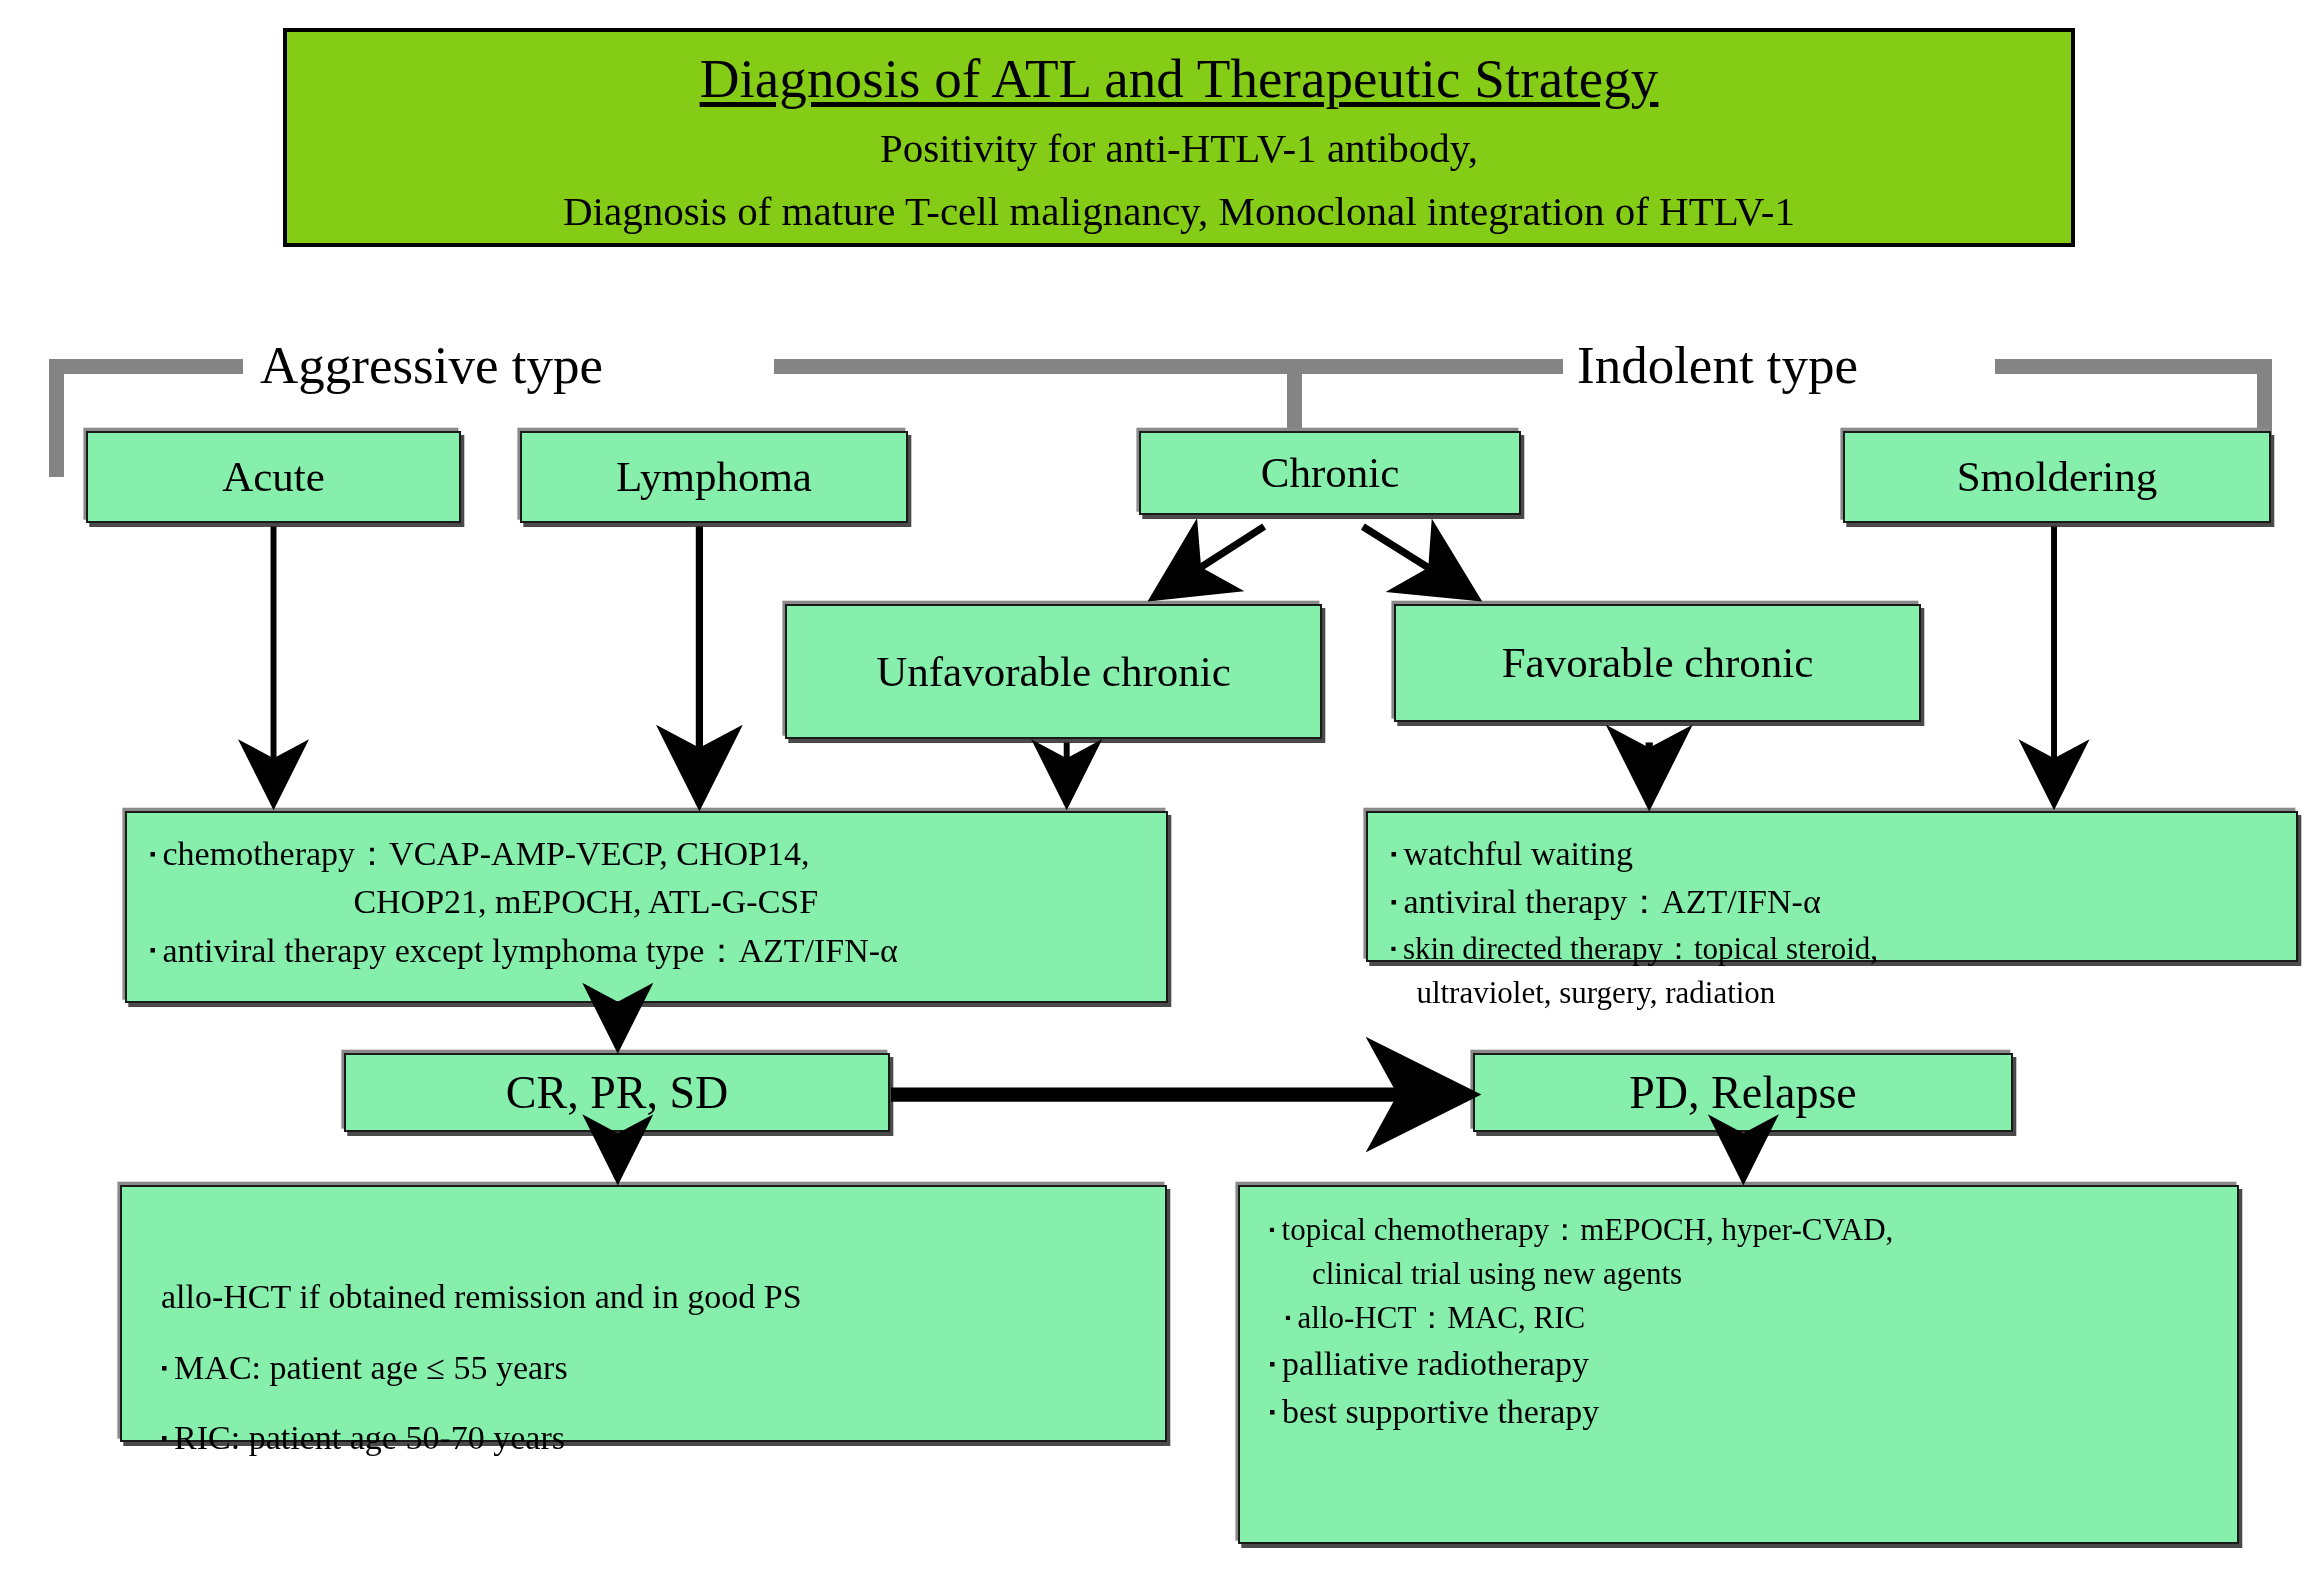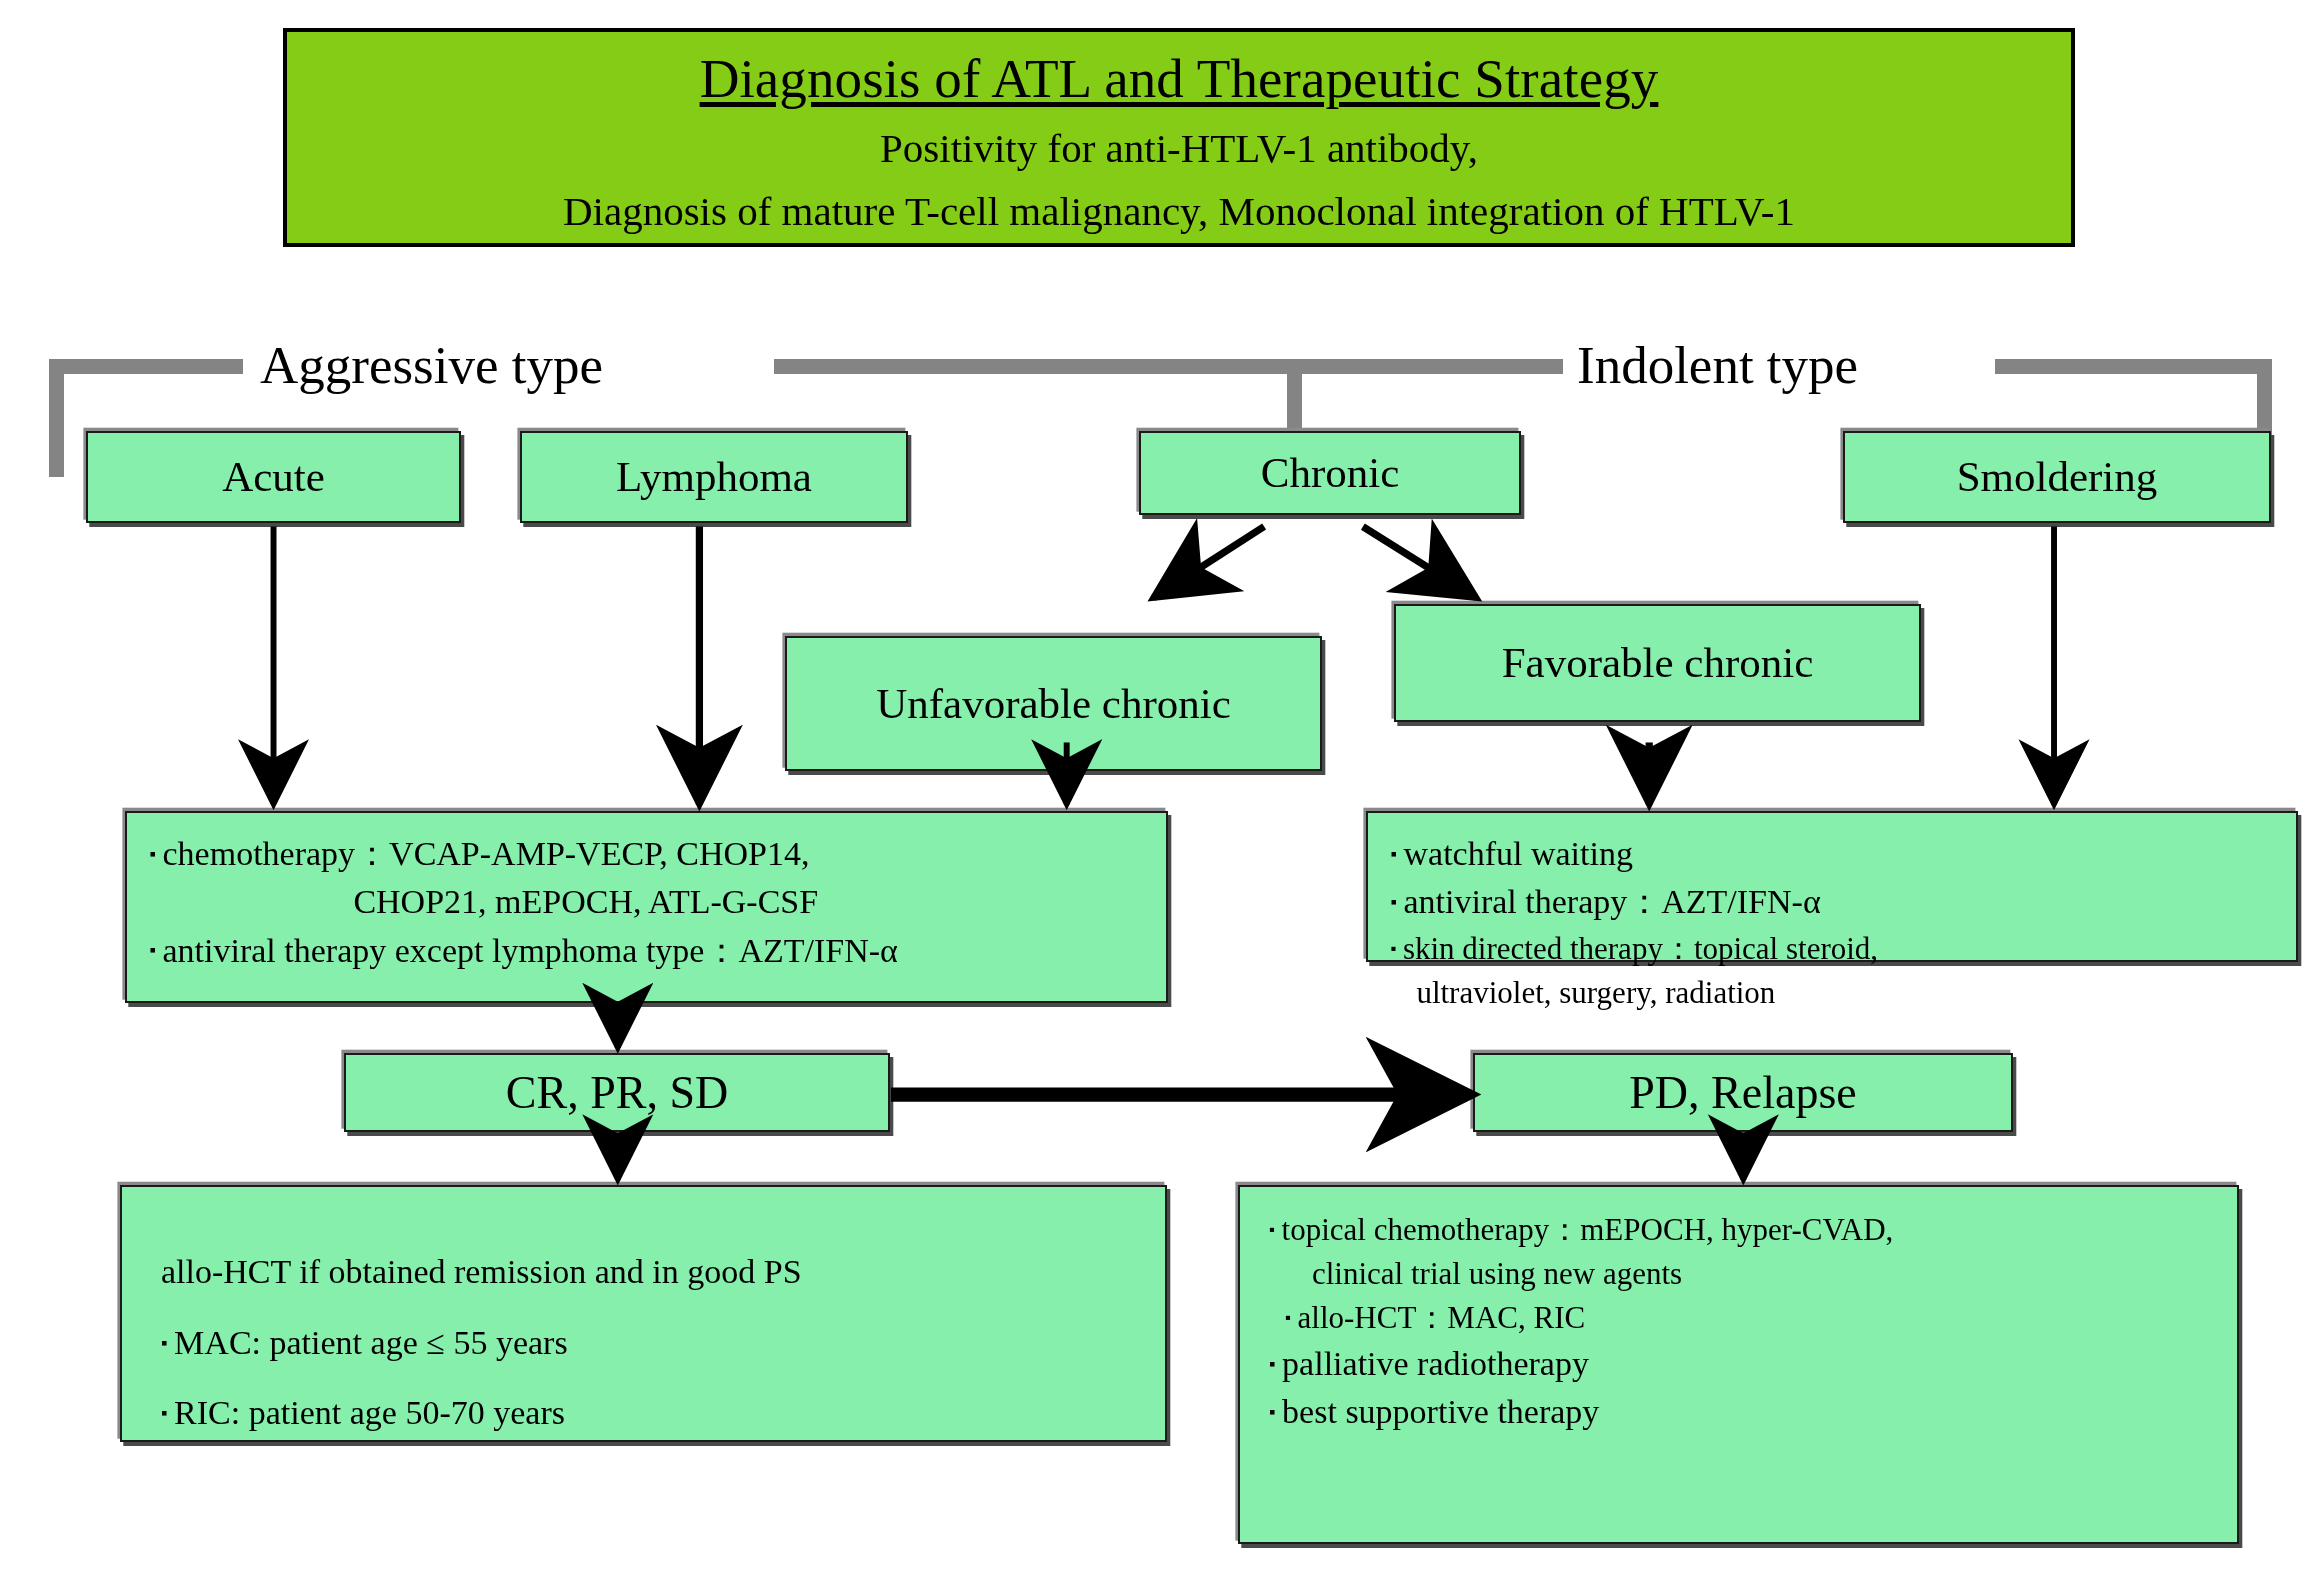--- a/index.html
+++ b/index.html
@@ -171,21 +171,21 @@
   </div>
 
   <div class="box stage-box" style="left:1139px; top:431px; width:382px; height:84px;">
     <div class="center-label">Chronic</div>
   </div>
 
   <div class="box stage-box" style="left:1843px; top:431px; width:428px; height:92px;">
     <div class="center-label">Smoldering</div>
   </div>
 
-  <div class="box stage-box" style="left:785px; top:604px; width:537px; height:135px;margin-top:32px;">
+  <div class="box stage-box" style="left:785px; top:604px; width:537px; height:135px;">
     <div class="center-label">Unfavorable chronic</div>
   </div>
 
   <div class="box stage-box" style="left:1394px; top:604px; width:527px; height:118px;">
     <div class="center-label">Favorable chronic</div>
   </div>
 
   <div class="box tx-box" style="left:125px; top:811px; width:1043px; height:192px;">
     <div class="tx-list">
       <div class="tx-line bullet">chemotherapy：VCAP-AMP-VECP, CHOP14,</div>
@@ -205,21 +205,21 @@
 
   <div class="box resp-box" style="left:344px; top:1053px; width:546px; height:79px;">
     <div class="center-label">CR, PR, SD</div>
   </div>
 
   <div class="box resp-box" style="left:1473px; top:1053px; width:540px; height:79px;">
     <div class="center-label">PD, Relapse</div>
   </div>
 
   <div class="box tx-box" style="left:120px; top:1185px; width:1047px; height:257px;">
-    <div class="tx-list" style="padding-top:61px; padding-left:39px;">
+    <div class="tx-list" style="padding-top:61px; padding-left:39px;margin-top:25px;">
       <div class="tx-line" style="margin-bottom:22.4px;">allo-HCT if obtained remission and in good PS</div>
       <div class="tx-line bullet" style="margin-bottom:22.4px;">MAC: patient age ≤ 55 years</div>
       <div class="tx-line bullet">RIC: patient age 50-70 years</div>
     </div>
   </div>
 
   <div class="box tx-box" style="left:1238px; top:1185px; width:1001px; height:359px;">
     <div class="tx-list" style="padding-top:21px; padding-left:29px;">
       <div class="tx-line bullet small">topical chemotherapy：mEPOCH, hyper-CVAD,</div>
       <div class="tx-line small indent-3" style="padding-left:43px;">clinical trial using new agents</div>

